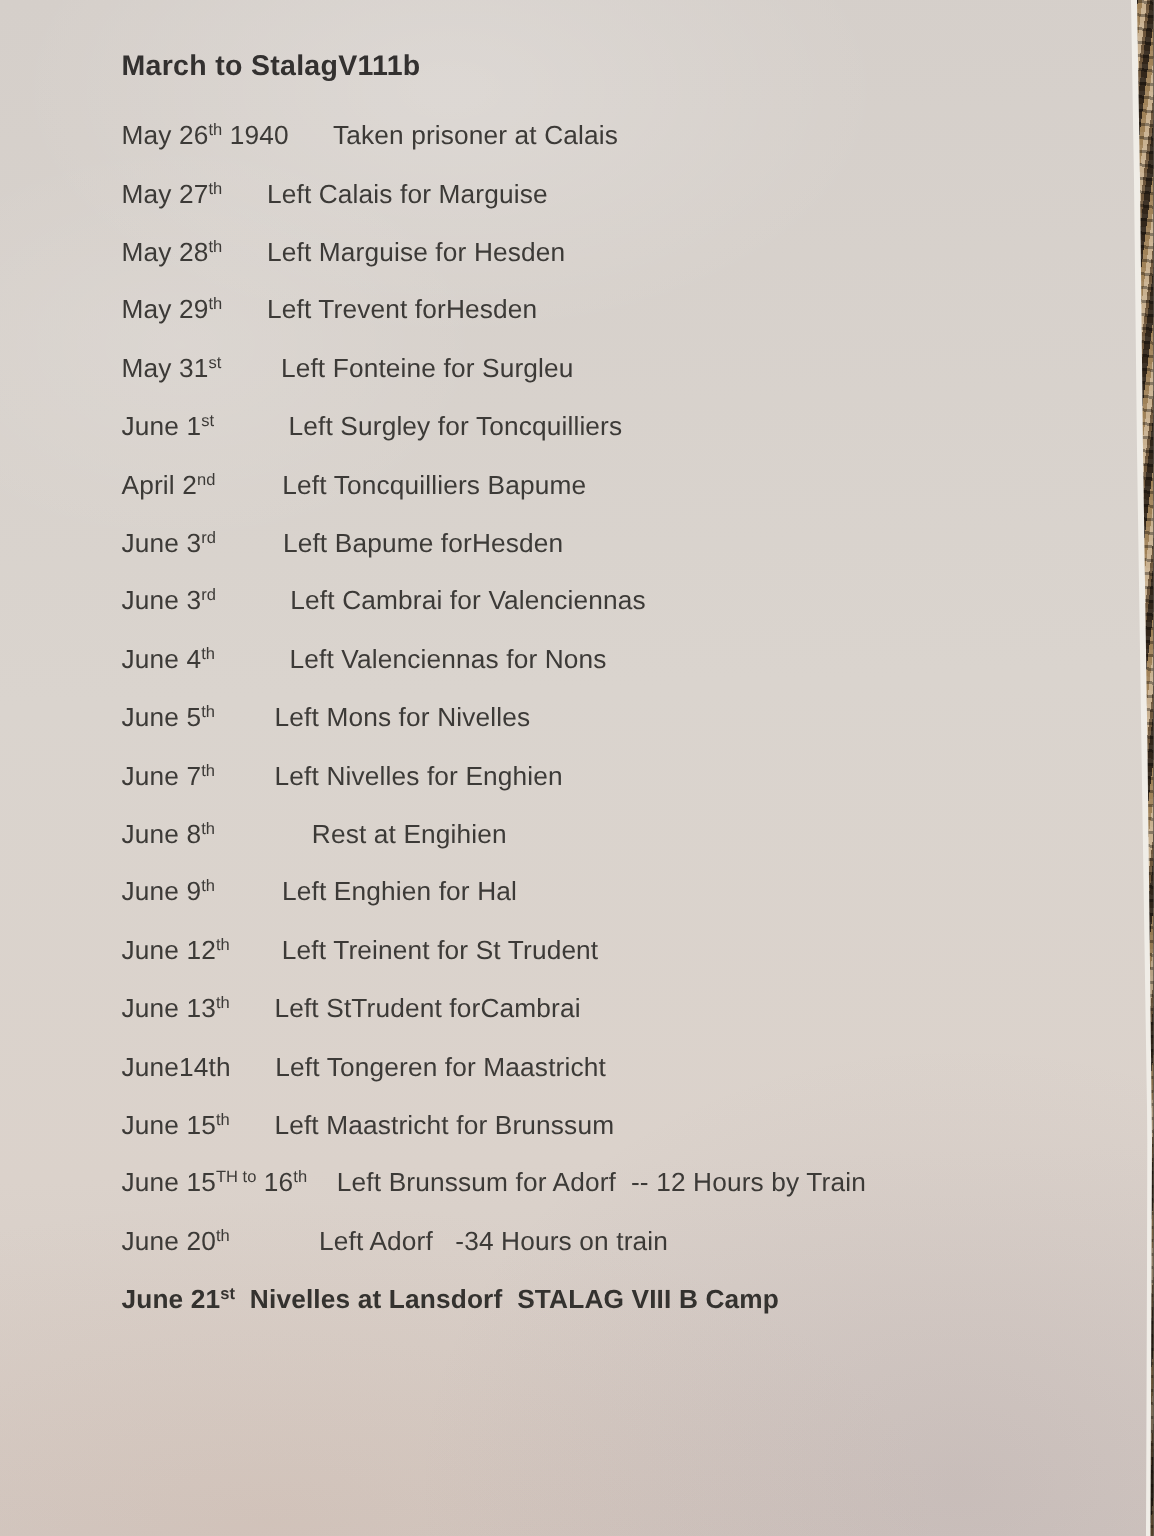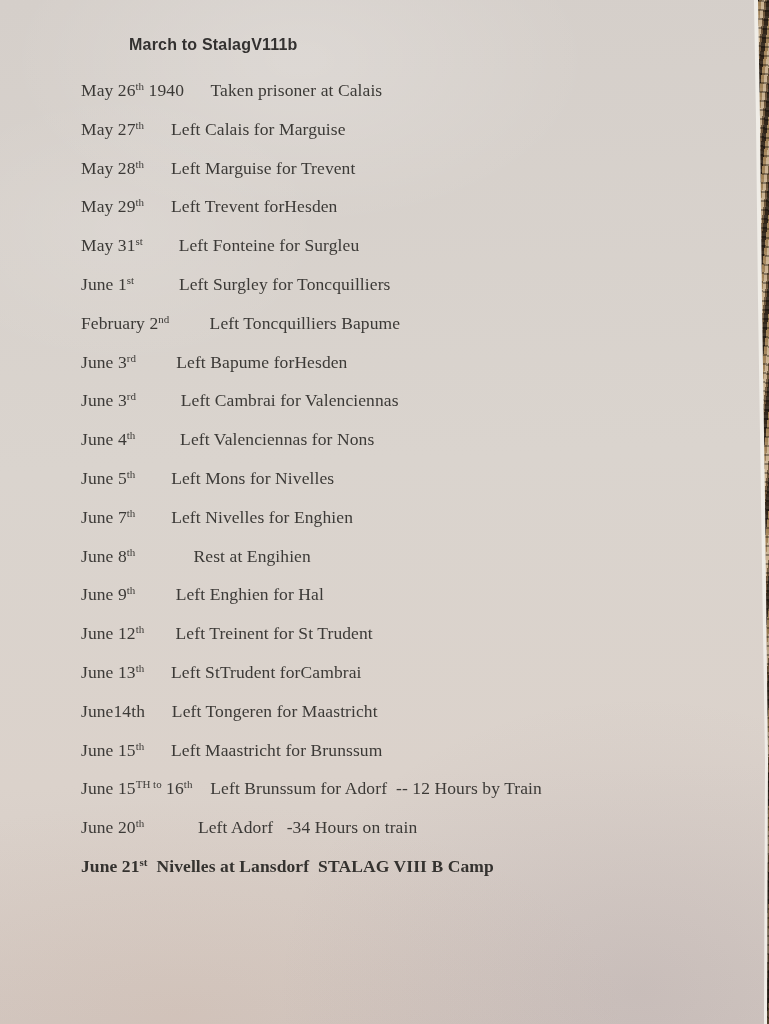--- a/index.html
+++ b/index.html
@@ -28,49 +28,49 @@
       radial-gradient(300px 200px at 120px 230px, rgba(255,255,255,.10), rgba(255,255,255,0) 70%),
       radial-gradient(520px 420px at 640px 990px, rgba(120,100,115,.12), rgba(120,100,115,0) 70%),
       radial-gradient(620px 300px at 180px 1015px, rgba(196,152,128,.14), rgba(196,152,128,0) 72%),
       linear-gradient(178deg, #d5cfca 0%, #dad4ce 45%, #dbd2cb 75%, #d2c8c2 100%);
   }
   .doc{
     position:absolute;left:81px;top:33px;right:30px;
     color:#3c3a37;
   }
   .title{
-    font-size:16px;line-height:24px;font-weight:700;
-    letter-spacing:.2px;color:#333130;white-space:pre;margin-left:48px;
+    font-size:19px;line-height:24px;font-weight:700;
+    letter-spacing:.2px;color:#333130;white-space:pre;
   }
   .entries{margin-top:14px;}
   .entry{
     font-size:17.5px;line-height:38.8px;height:38.8px;
-    white-space:pre;letter-spacing:.1px;font-family:Liberation Serif, serif;
+    white-space:pre;letter-spacing:.1px;
   }
   .entry .sup{
     font-size:11px;line-height:0;vertical-align:6px;letter-spacing:0;
   }
   .entry.bold{font-weight:700;color:#34322f;}
 </style>
 </head>
 <body>
 
 <div class="photo">
   <div class="paper-rim"></div>
   <div class="paper">
     <div class="doc">
       <div class="title">March to StalagV111b</div>
       <div class="entries" id="entries">
           <div class="entry"><span>May 26</span><span class="sup">th</span><span> 1940      Taken prisoner at Calais</span></div>
           <div class="entry"><span>May 27</span><span class="sup">th</span><span>      Left Calais for Marguise</span></div>
-          <div class="entry"><span>May 28</span><span class="sup">th</span><span>      Left Marguise for Trevent</span></div>
+          <div class="entry"><span>May 28</span><span class="sup">th</span><span>      Left Marguise for Hesden</span></div>
           <div class="entry"><span>May 29</span><span class="sup">th</span><span>      Left Trevent forHesden</span></div>
           <div class="entry"><span>May 31</span><span class="sup">st</span><span>        Left Fonteine for Surgleu</span></div>
           <div class="entry"><span>June 1</span><span class="sup">st</span><span>          Left Surgley for Toncquilliers</span></div>
-          <div class="entry"><span>February 2</span><span class="sup">nd</span><span>         Left Toncquilliers Bapume</span></div>
+          <div class="entry"><span>April 2</span><span class="sup">nd</span><span>         Left Toncquilliers Bapume</span></div>
           <div class="entry"><span>June 3</span><span class="sup">rd</span><span>         Left Bapume forHesden</span></div>
           <div class="entry"><span>June 3</span><span class="sup">rd</span><span>          Left Cambrai for Valenciennas</span></div>
           <div class="entry"><span>June 4</span><span class="sup">th</span><span>          Left Valenciennas for Nons</span></div>
           <div class="entry"><span>June 5</span><span class="sup">th</span><span>        Left Mons for Nivelles</span></div>
           <div class="entry"><span>June 7</span><span class="sup">th</span><span>        Left Nivelles for Enghien</span></div>
           <div class="entry"><span>June 8</span><span class="sup">th</span><span>             Rest at Engihien</span></div>
           <div class="entry"><span>June 9</span><span class="sup">th</span><span>         Left Enghien for Hal</span></div>
           <div class="entry"><span>June 12</span><span class="sup">th</span><span>       Left Treinent for St Trudent</span></div>
           <div class="entry"><span>June 13</span><span class="sup">th</span><span>      Left StTrudent forCambrai</span></div>
           <div class="entry"><span>June14th      Left Tongeren for Maastricht</span></div>

